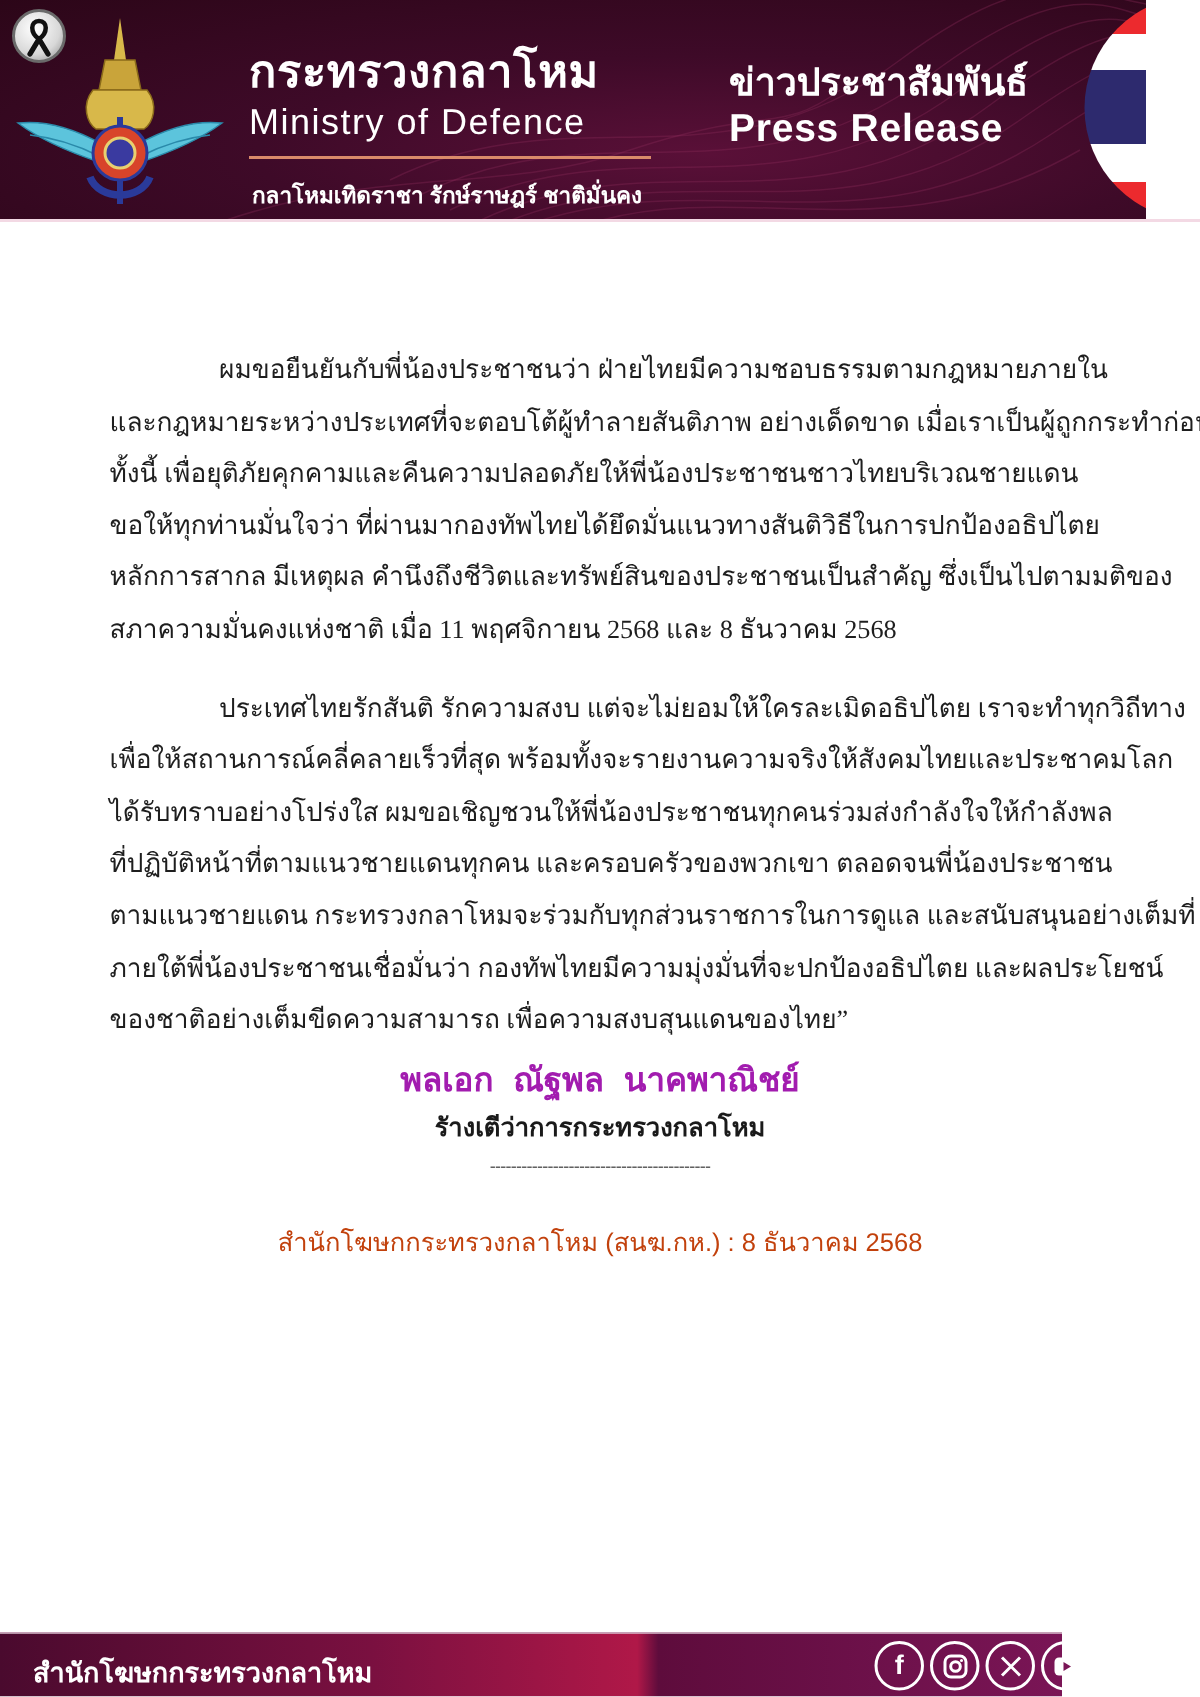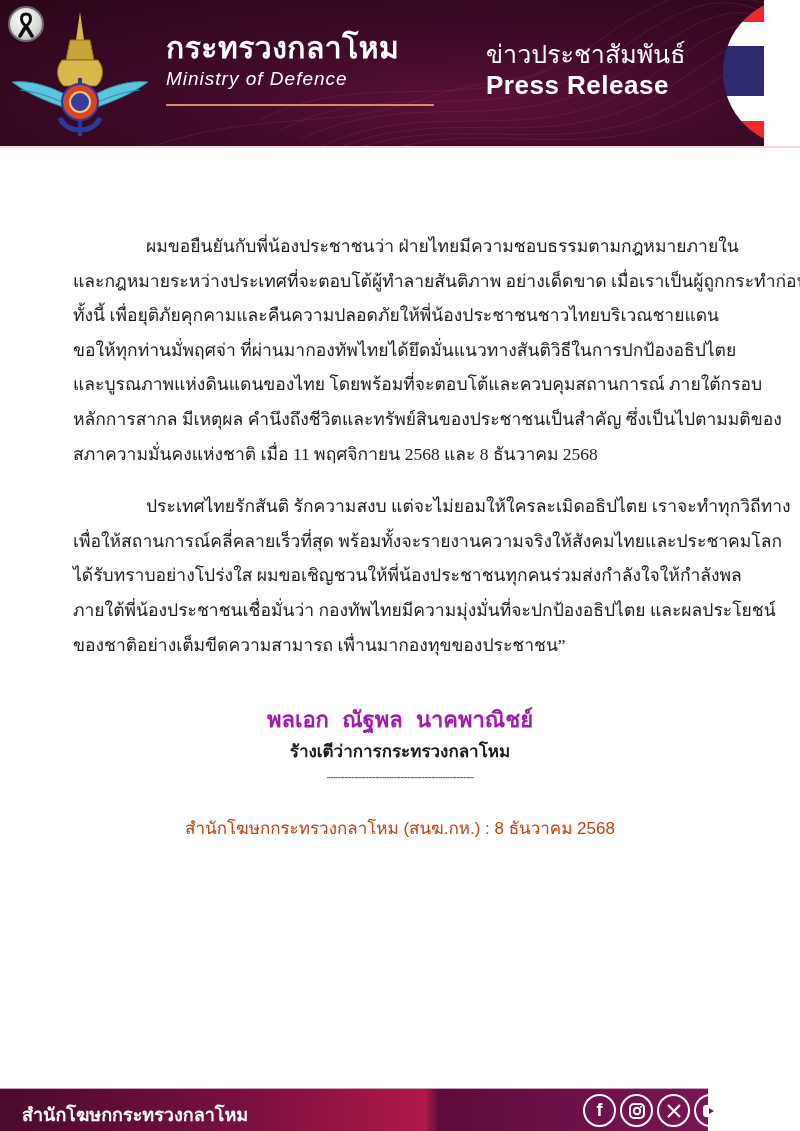--- a/index.html
+++ b/index.html
@@ -25,32 +25,32 @@
   }
   .ribbon-badge svg { position: absolute; left: 6px; top: 4px; }
   .emblem { position: absolute; left: 10px; top: 10px; width: 140px; height: 130px; }
 
   .title-thai {
     position: absolute; left: 166px; top: 24px; font-family: "Liberation Sans", sans-serif;
     font-weight: bold; font-size: 30px; color: #ffffff; letter-spacing: 0.5px; white-space: nowrap;
   }
   .title-en {
     position: absolute; left: 166px; top: 68px; font-family: "Liberation Sans", sans-serif;
-    font-size: 19px; color: #ffffff; letter-spacing: 1px; white-space: nowrap; font-style: italic;
+    font-size: 24px; color: #ffffff; letter-spacing: 1px; white-space: nowrap;
   }
   .title-rule {
     position: absolute; left: 166px; top: 104px; width: 268px; height: 2px; background: #d98a6a;
   }
   .motto {
     position: absolute; left: 168px; top: 118px; font-family: "Liberation Sans", sans-serif;
     font-size: 15px; font-weight: bold; color: #ffffff; white-space: nowrap;
   }
   .pr-thai {
     position: absolute; left: 486px; top: 34px; font-family: "Liberation Sans", sans-serif;
-    font-weight: normal; font-size: 25px; color: #ffffff; white-space: nowrap;
+    font-weight: bold; font-size: 25px; color: #ffffff; white-space: nowrap;
   }
   .pr-en {
     position: absolute; left: 486px; top: 70px; font-family: "Liberation Sans", sans-serif;
     font-weight: bold; font-size: 26px; color: #ffffff; letter-spacing: 0.5px; white-space: nowrap;
   }
   .flag {
     position: absolute; left: 723px; top: 0px; width: 150px; height: 150px; border-radius: 50%;
     overflow: hidden; top: -3px;
     background: linear-gradient(to bottom,
       #ec2a2e 0%, #ec2a2e 17%,
@@ -140,44 +140,46 @@
     <path d="M70 68 L 70 126" stroke="#2a3a9a" stroke-width="4"></path>
     <path d="M50 108 C 56 124, 84 124, 90 108" stroke="#2a3a9a" stroke-width="5" fill="none"></path>
 
     <circle cx="70" cy="92" r="18" fill="#d8442a" stroke="#2a3a9a" stroke-width="2"></circle>
     <circle cx="70" cy="92" r="10" fill="#3a3aa0" stroke="#e8d070" stroke-width="2"></circle>
   </svg>
 
   <div class="title-thai">กระทรวงกลาโหม</div>
   <div class="title-en">Ministry of Defence</div>
   <div class="title-rule"></div>
+  <div class="motto">กลาโหมเทิดราชา รักษ์ราษฎร์ ชาติมั่นคง</div>
 
   <div class="pr-thai">ข่าวประชาสัมพันธ์</div>
   <div class="pr-en">Press Release</div>
 
   <div class="flag"></div>
 </div>
 <div class="header-bottom-line"></div>
 
 <div class="content">
   <div class="para">
     <span class="line indent">ผมขอยืนยันกับพี่น้องประชาชนว่า ฝ่ายไทยมีความชอบธรรมตามกฎหมายภายใน</span>
     <span class="line">และกฎหมายระหว่างประเทศที่จะตอบโต้ผู้ทำลายสันติภาพ อย่างเด็ดขาด เมื่อเราเป็นผู้ถูกกระทำก่อน</span>
     <span class="line">ทั้งนี้ เพื่อยุติภัยคุกคามและคืนความปลอดภัยให้พี่น้องประชาชนชาวไทยบริเวณชายแดน</span>
-    <span class="line">ขอให้ทุกท่านมั่พฤศจ่า ที่ผ่านมากองทัพไทยได้ยึดมั่นแนวทางสันติวิธีในการปกป้องอธิปไตย</span>
-    <span class="line">และบูรณภาพแห่งดินแดนของไทย โดยพร้อมที่จะตอบโต้และควบคุมสถานการณ์ ภายใต้กรอบ</span>
+    <span class="line">ขอให้ทุกท่านมั่นใจว่า ที่ผ่านมากองทัพไทยได้ยึดมั่นแนวทางสันติวิธีในการปกป้องอธิปไตย</span>
     <span class="line">หลักการสากล มีเหตุผล คำนึงถึงชีวิตและทรัพย์สินของประชาชนเป็นสำคัญ ซึ่งเป็นไปตามมติของ</span>
     <span class="line">สภาความมั่นคงแห่งชาติ เมื่อ 11 พฤศจิกายน 2568 และ 8 ธันวาคม 2568</span>
   </div>
   <div class="para para2">
     <span class="line indent">ประเทศไทยรักสันติ รักความสงบ แต่จะไม่ยอมให้ใครละเมิดอธิปไตย เราจะทำทุกวิถีทาง</span>
     <span class="line">เพื่อให้สถานการณ์คลี่คลายเร็วที่สุด พร้อมทั้งจะรายงานความจริงให้สังคมไทยและประชาคมโลก</span>
     <span class="line">ได้รับทราบอย่างโปร่งใส ผมขอเชิญชวนให้พี่น้องประชาชนทุกคนร่วมส่งกำลังใจให้กำลังพล</span>
+    <span class="line">ที่ปฏิบัติหน้าที่ตามแนวชายแดนทุกคน และครอบครัวของพวกเขา ตลอดจนพี่น้องประชาชน</span>
+    <span class="line">ตามแนวชายแดน กระทรวงกลาโหมจะร่วมกับทุกส่วนราชการในการดูแล และสนับสนุนอย่างเต็มที่</span>
     <span class="line">ภายใต้พี่น้องประชาชนเชื่อมั่นว่า กองทัพไทยมีความมุ่งมั่นที่จะปกป้องอธิปไตย และผลประโยชน์</span>
-    <span class="line">ของชาติอย่างเต็มขีดความสามารถ เพื่านมากองทุขของประชาชน”</span>
+    <span class="line">ของชาติอย่างเต็มขีดความสามารถ เพื่อความสงบสุนแดนของไทย”</span>
   </div>
 </div>
 
 <div class="signature sig-name">พลเอก ณัฐพล นาคพาณิชย์</div>
 <div class="signature sig-title">รัางเตีว่าการกระทรวงกลาโหม</div>
 <div class="signature sig-dashes">------------------------------------------</div>
 <div class="signature sig-source">สำนักโฆษกกระทรวงกลาโหม (สนฆ.กห.) : 8 ธันวาคม 2568</div>
 
 <div class="footer">
   <div class="footer-title">สำนักโฆษกกระทรวงกลาโหม</div>

